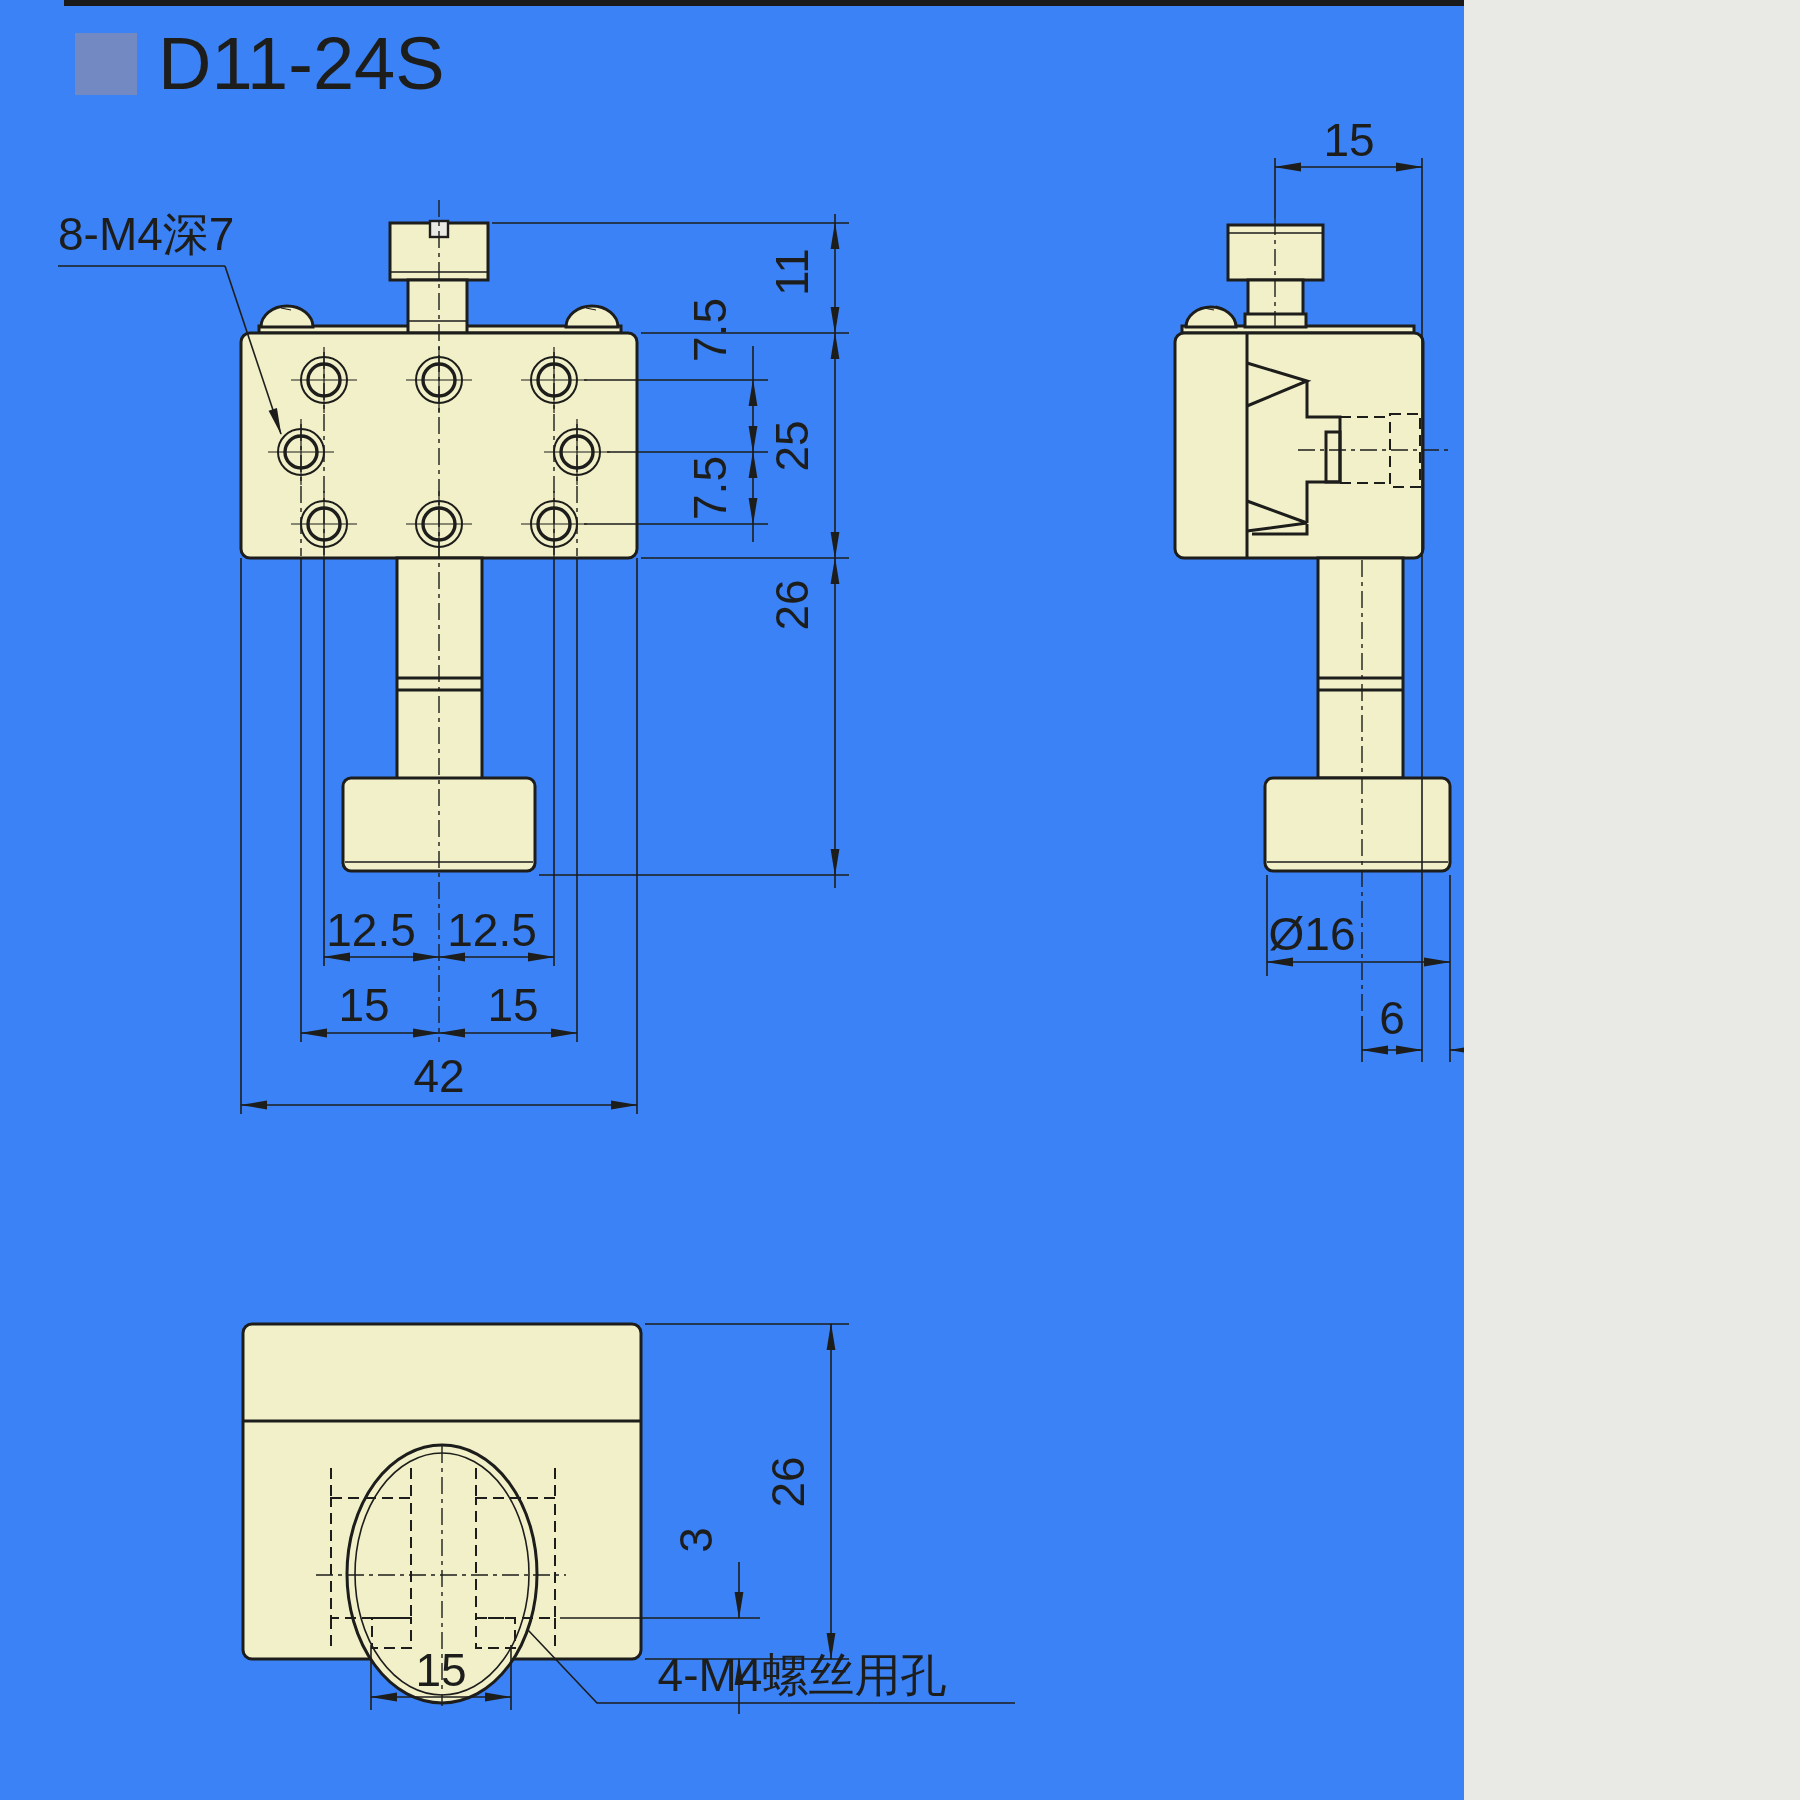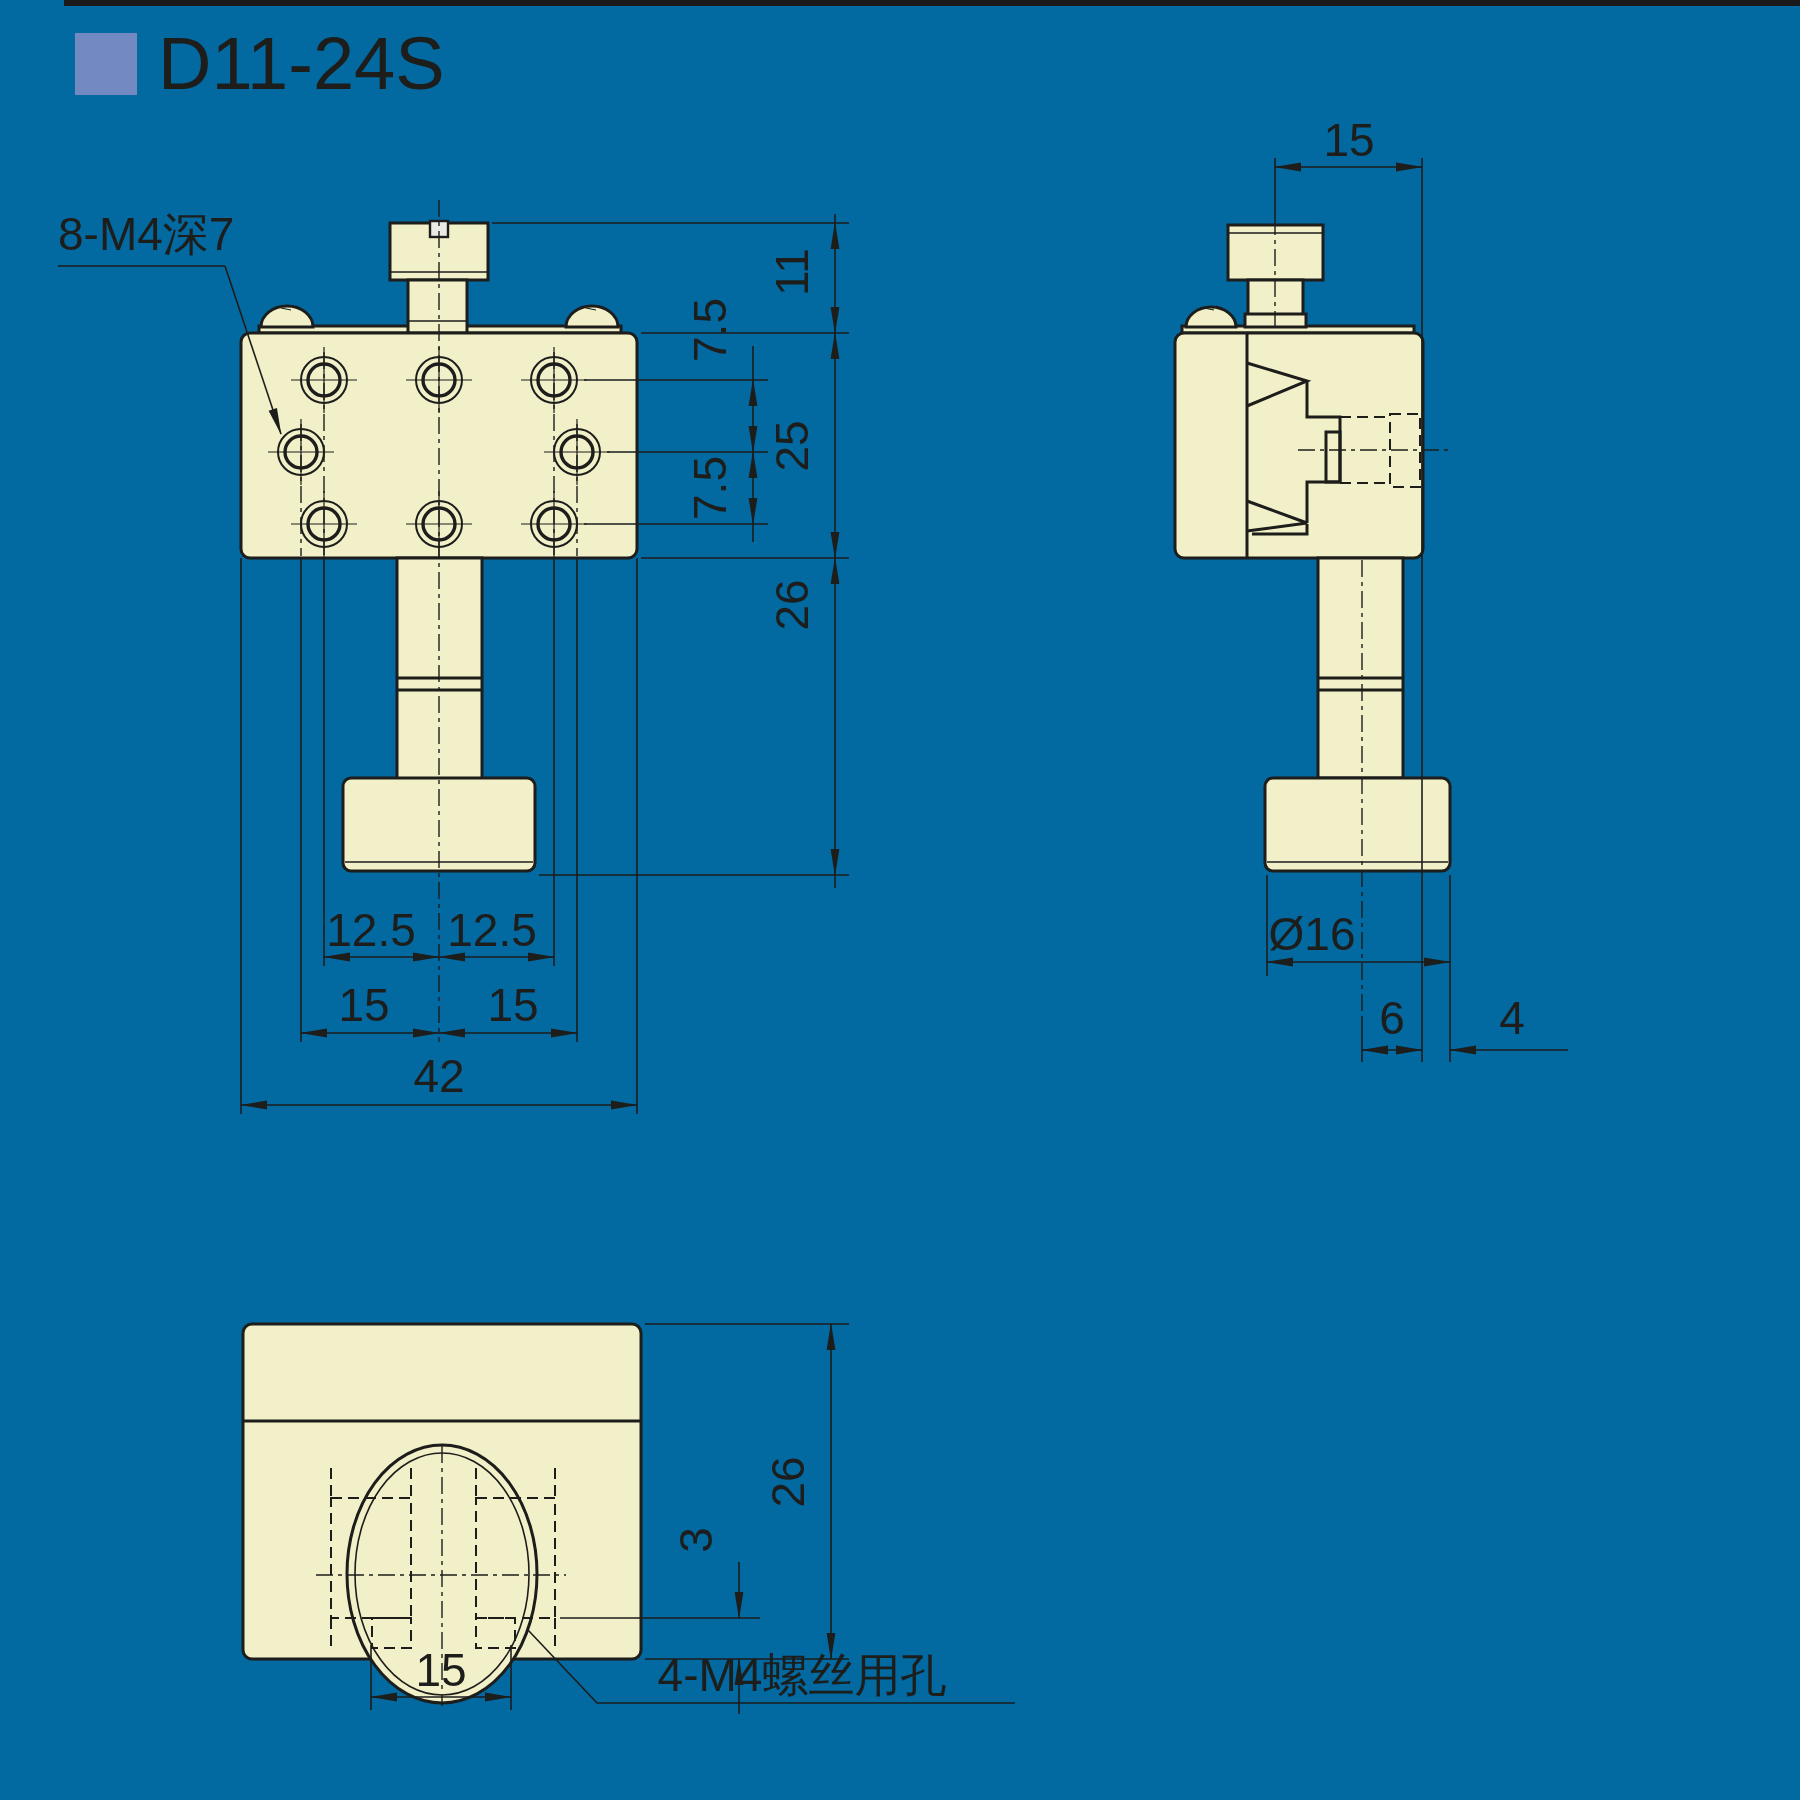--- a/index.html
+++ b/index.html
@@ -1,16 +1,16 @@
 <!DOCTYPE html>
 <html><head>
 <meta charset="utf-8">
 <style>
   html,body{margin:0;padding:0;background:#e9e9e6;}
-  #stage{position:relative;width:1800px;height:1800px;background:#0369a1;overflow:hidden;}
+  #stage{position:relative;width:1464px;height:1800px;background:#3b82f6;overflow:hidden;}
   svg{position:absolute;left:0;top:0;}
   .part   {fill:#f2f0c9;stroke:#1d1d1b;stroke-width:3;}
   .part2  {fill:none;stroke:#1d1d1b;stroke-width:3;}
   .bgfill {fill:#e9e9e6;stroke:#1d1d1b;stroke-width:2.4;}
   .thin   {stroke:#1d1d1b;stroke-width:1.6;fill:none;}
   .cl     {stroke:#1d1d1b;stroke-width:1.4;stroke-dasharray:17 5 4 5;fill:none;}
   .hid    {stroke:#1d1d1b;stroke-width:2;stroke-dasharray:11 6;fill:none;}
   .ho     {fill:none;stroke:#1d1d1b;stroke-width:2;}
   .hi     {fill:none;stroke:#1d1d1b;stroke-width:3.4;}
   .cx     {stroke:#1d1d1b;stroke-width:1.2;}

